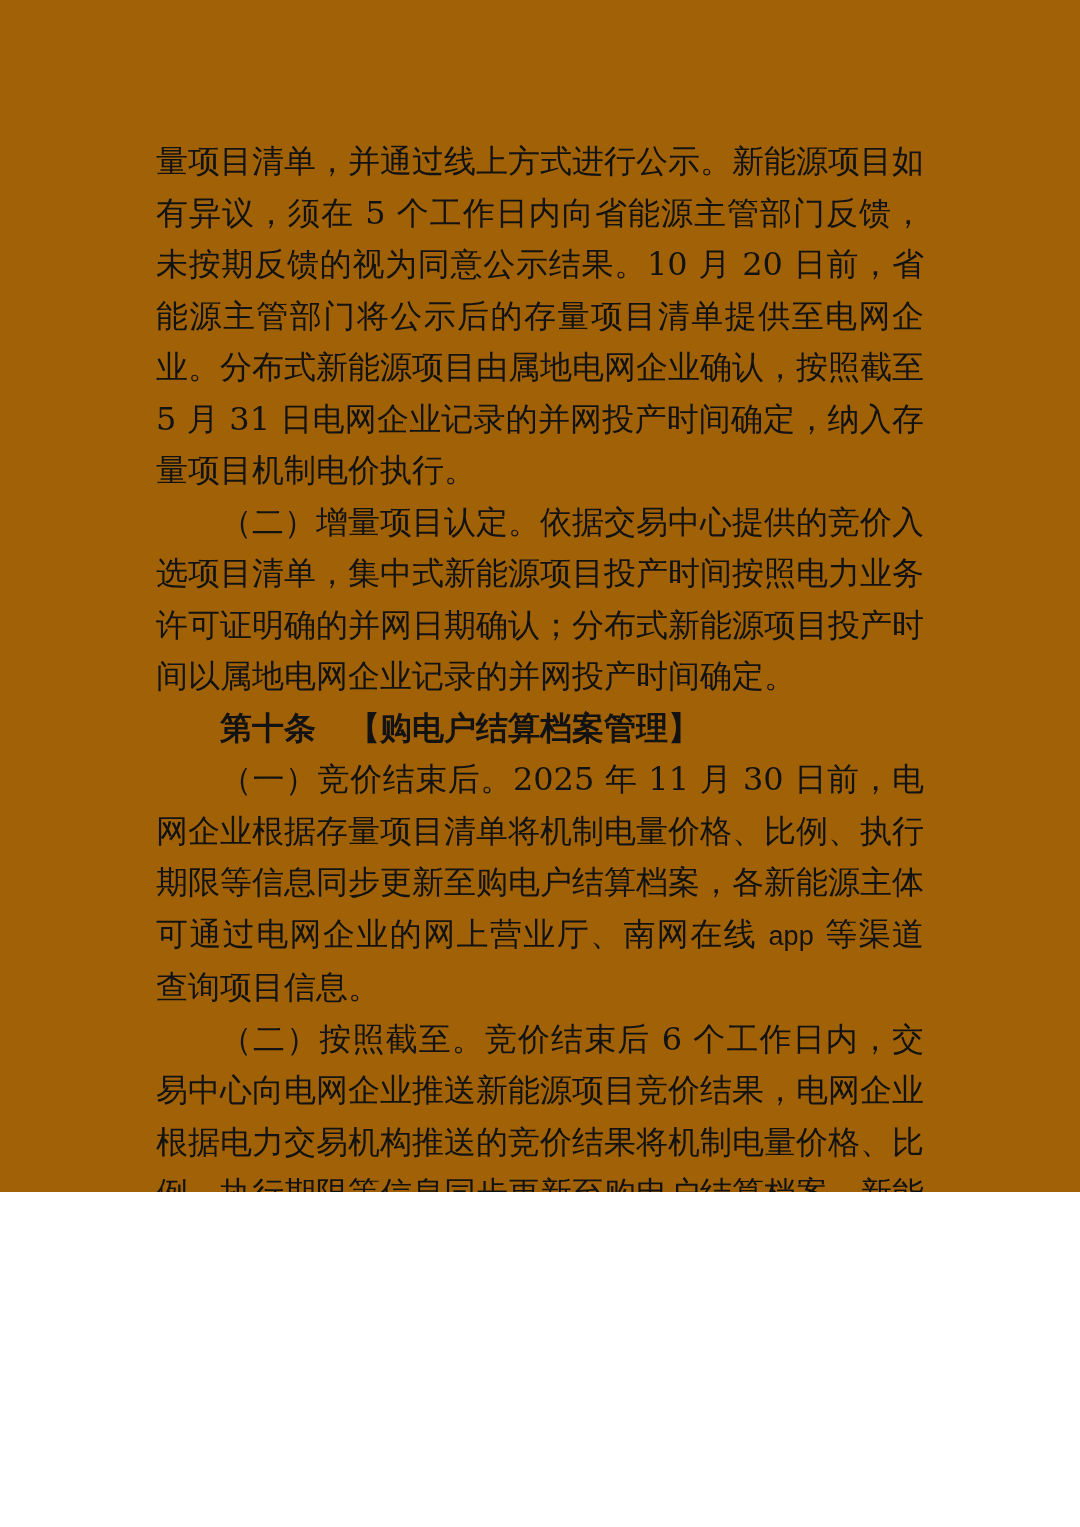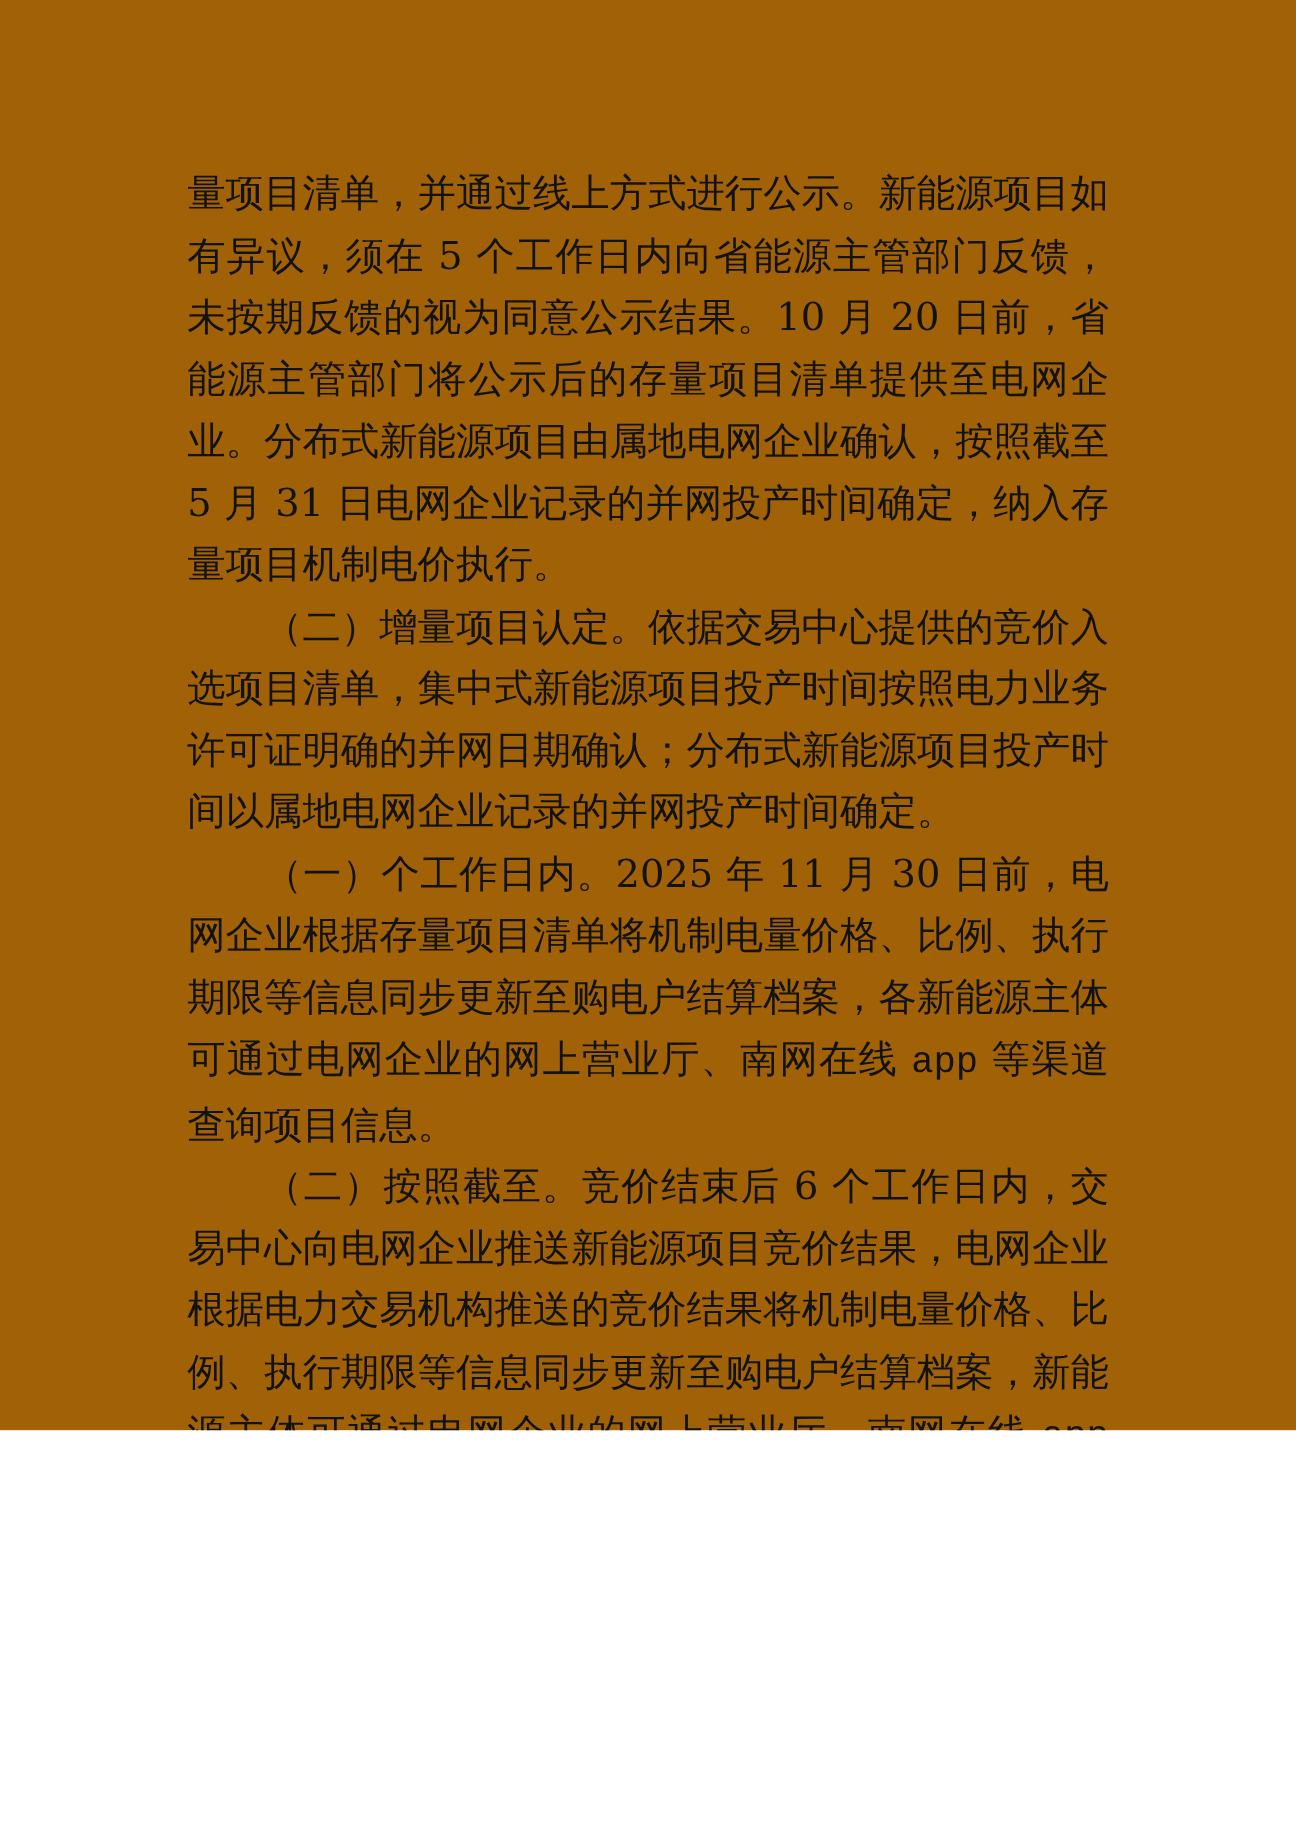--- a/index.html
+++ b/index.html
@@ -21,22 +21,22 @@
       line-height: 51.5px;
       text-align: justify;
       letter-spacing: 0;
     }
     .para { margin: 0; padding: 0; }
     .indent { text-indent: 2em; }
     .lead { font-weight: normal; }
     .heading { font-weight: bold; }
     .art-no { margin-right: 1em; }
     .latin-sans {
-      font-family: Liberation Mono, monospace;
-      font-size: 31px;
+      font-family: Liberation Sans, sans-serif;
+      font-size: 27px;
     }
     .footer {
       position: absolute;
       top: 1408px;
       left: 0;
       width: 100%;
       text-align: center;
       font-size: 21px;
       line-height: 24px;
       color: #1a1a1a;
@@ -47,21 +47,22 @@
 <body>
 
 <div class="page">
   <div class="content">
 
     <p class="para"><span>量项目清单，并通过线上方式进行公示。新能源项目如有异议，须在 5 个工作日内向省能源主管部门反馈，未按期反馈的视为同意公示结果。10 月 20 日前，省能源主管部门将公示后的存量项目清单提供至电网企业。分布式新能源项目由属地电网企业确认，按照截至 5 月 31 日电网企业记录的并网投产时间确定，纳入存量项目机制电价执行。</span></p>
 
     <p class="para indent"><span class="lead">（二）增量项目认定。</span><span>依据交易中心提供的竞价入选项目清单，集中式新能源项目投产时间按照电力业务许可证明确的并网日期确认；分布式新能源项目投产时间以属地电网企业记录的并网投产时间确定。</span></p>
 
 
+    <p class="para indent heading"><span class="art-no">第十条</span><span>【购电户结算档案管理】</span></p>
 
-    <p class="para indent"><span class="lead">（一）个工作日内。</span><span>2025 年 11 月 30 日前，电网企业根据存量项目清单将机制电量价格、比例、执行期限等信息同步更新至购电户结算档案，各新能源主体可通过电网企业的网上营业厅、南网在线 </span><span class="latin-sans">app</span><span> 等渠道查询项目信息。</span></p>
+    <p class="para indent"><span class="lead">（一）竞价结束后。</span><span>2025 年 11 月 30 日前，电网企业根据存量项目清单将机制电量价格、比例、执行期限等信息同步更新至购电户结算档案，各新能源主体可通过电网企业的网上营业厅、南网在线 </span><span class="latin-sans">app</span><span> 等渠道查询项目信息。</span></p>
 
     <p class="para indent"><span class="lead">（二）按照截至。</span><span>竞价结束后 6 个工作日内，交易中心向电网企业推送新能源项目竞价结果，电网企业根据电力交易机构推送的竞价结果将机制电量价格、比例、执行期限等信息同步更新至购电户结算档案，新能源主体可通过电网企业的网上营业厅、南网在线 </span><span class="latin-sans">app</span><span> 等渠道查询项目信息。</span></p>
 
   </div>
 
   <div class="footer">3</div>
 </div>
 
 </body></html>

